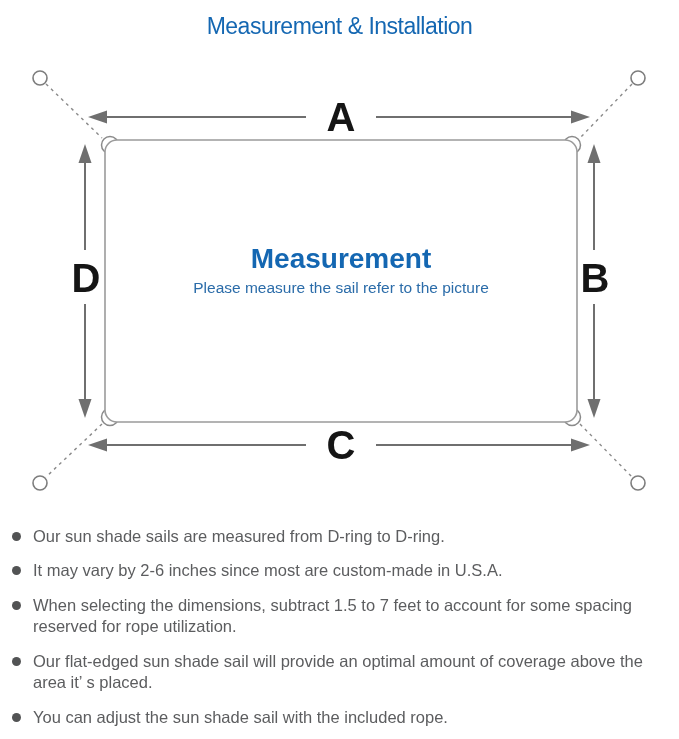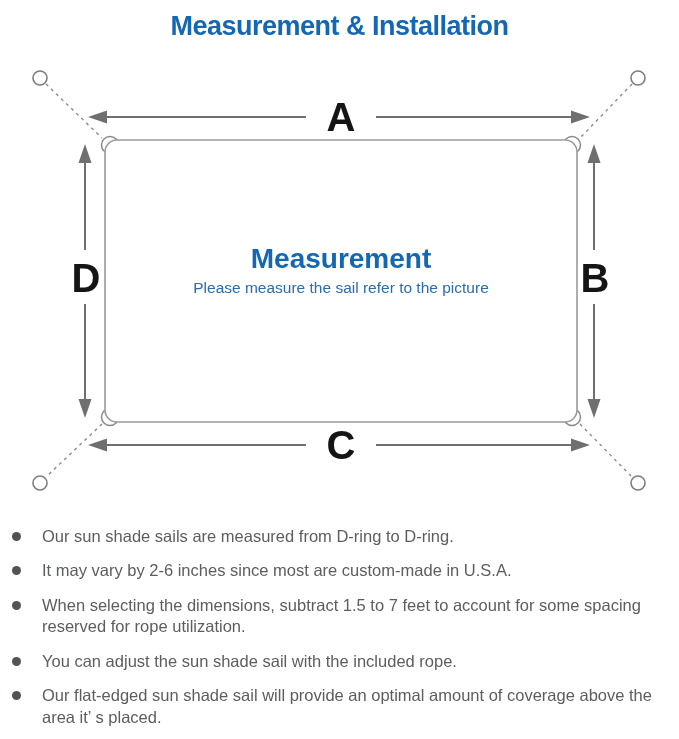--- a/index.html
+++ b/index.html
@@ -14,22 +14,22 @@
   .page {
     width: 679px;
     height: 739px;
     background: #ffffff;
     position: relative;
   }
   .page-title {
     margin: 0;
     padding-top: 4px;
     text-align: center;
-    font-size: 27px;
-    font-weight: bold;
+    font-size: 23px;
+    font-weight: normal;
     letter-spacing: -0.5px;
     color: #1467b2;
     line-height: 44px;
     height: 48px;
   }
   svg.diagram {
     display: block;
     width: 679px;
     height: 458px;
   }
@@ -85,21 +85,20 @@
     margin: 16px 0 0 0;
     padding: 0 6px 0 10px;
   }
   ul.notes-list li {
     display: flex;
     align-items: flex-start;
     margin-bottom: 13px;
     font-size: 16.5px;
     line-height: 1.3;
     color: #5c5d5f;
-    gap: 9px;
   }
   .bullet-dot {
     flex: 0 0 auto;
     width: 9px;
     height: 9px;
     border-radius: 50%;
     background: #525354;
     margin: 6px 12px 0 2px;
   }
   .note-text {
@@ -182,21 +181,21 @@
     <li>
       <span class="bullet-dot"></span>
       <span class="note-text">It may vary by 2-6 inches since most are custom-made in U.S.A.</span>
     </li>
     <li>
       <span class="bullet-dot"></span>
       <span class="note-text">When selecting the dimensions, subtract 1.5 to 7 feet to account for some spacing reserved for rope utilization.</span>
     </li>
     <li>
       <span class="bullet-dot"></span>
+      <span class="note-text">Our flat-edged sun shade sail will provide an optimal amount of coverage above the area it’ s placed.</span>
+    </li>
+    <li>
+      <span class="bullet-dot"></span>
       <span class="note-text">You can adjust the sun shade sail with the included rope.</span>
     </li>
-    <li>
-      <span class="bullet-dot"></span>
-      <span class="note-text">Our flat-edged sun shade sail will provide an optimal amount of coverage above the area it’ s placed.</span>
-    </li>
   </ul>
 
 </div>
 
 </body></html>

